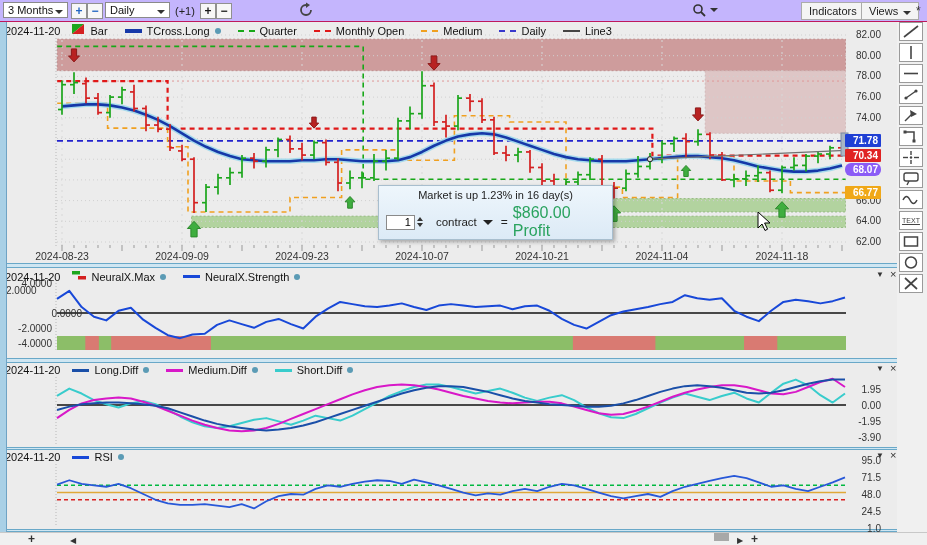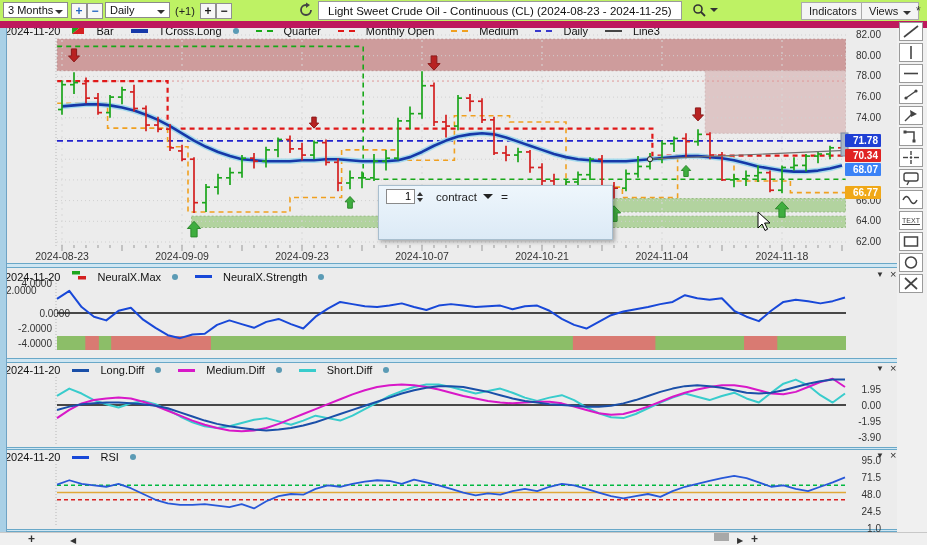--- a/index.html
+++ b/index.html
@@ -1,19 +1,19 @@
 <!DOCTYPE html>
 <html><head>
 <meta charset="utf-8">
 <style>
   html,body{margin:0;padding:0;width:927px;height:545px;overflow:hidden;
     font-family:"Liberation Sans",sans-serif;background:#f0f0f0;position:relative;}
   
-  .topbar{position:absolute;left:0;top:0;width:927px;height:21px;background:#bef264;
-    border-bottom:7px solid #be185d;z-index:30;}
+  .topbar{position:absolute;left:0;top:0;width:927px;height:21px;background:#c4b5fd;
+    border-bottom:1px solid #be185d;z-index:30;}
   .sel{position:absolute;top:2px;height:16px;background:#fff;border:1px solid #8a8a8a;
     display:flex;align-items:center;font-size:11px;padding:0 4px;box-sizing:border-box;color:#111;}
   .sel .arr{margin-left:auto;width:0;height:0;border:4px solid transparent;border-top-color:#333;margin-top:7px;}
   .tbtn{position:absolute;top:3px;width:14px;height:14px;border:1px solid #909090;background:#f7f7f7;
     display:flex;align-items:center;justify-content:center;font-size:12px;font-weight:bold;line-height:1;}
   .blue{color:#2366c2}.dark{color:#1a1a1a}
   .titlebox{position:absolute;left:318px;top:1px;height:17px;border:1px solid #9a9a9a;background:#fff;
     font-size:11.5px;color:#111;display:flex;align-items:center;padding:0 9px;white-space:nowrap;}
   .menubtn{position:absolute;top:2px;height:16px;border:1px solid #ababab;background:#f4f4f4;
     font-size:11px;color:#222;display:flex;align-items:center;padding:0 7px;gap:5px;}
@@ -27,21 +27,21 @@
     border-bottom:1px solid #69a8c8;box-sizing:border-box;z-index:4;}
   svg#overlay{position:absolute;left:0;top:0;z-index:2;}
   #labels{position:absolute;left:0;top:0;width:927px;height:545px;z-index:6;pointer-events:none;}
   #labels span,#labels div{position:absolute;}
   .ylab{font-size:10px;color:#333;text-align:right;width:36px;}
   .xlab{font-size:10.5px;color:#333;text-align:center;width:84px;}
   .tag{width:36px;height:13px;color:#fff;font-size:10px;font-weight:bold;text-align:right;
     padding-right:3px;box-sizing:border-box;line-height:13px;border-radius:1px;}
   .legend{position:absolute;display:flex;align-items:center;font-size:11px;color:#111;z-index:7;left:5px;}
   .legend .ldate{margin-right:12px;}
-  .litem{display:flex;align-items:center;gap:11px;margin-right:17px;}
+  .litem{display:flex;align-items:center;gap:5px;margin-right:17px;}
   .dot{width:6px;height:6px;border-radius:50%;background:#5b9bb5;display:inline-block;}
   .pctl{position:absolute;font-size:8px;color:#333;z-index:8;line-height:10px;}
   
   .mtooltip{position:absolute;left:378px;top:185px;width:233px;height:53px;z-index:20;
     background:linear-gradient(#eef6fc,#dceaf6);border:1px solid #a8bece;box-shadow:2px 2px 4px rgba(0,0,0,.3);}
   .tt1,.tt2{font-size:11px;color:#222;text-align:center;margin-top:3px;}
   .ttrow{display:flex;align-items:center;margin-top:3px;padding-left:7px;}
   .qty{width:24px;height:13px;background:#fff;border:1px solid #8a8a8a;font-size:11px;
     text-align:right;padding-right:3px;line-height:13px;}
   .spin{display:inline-flex;flex-direction:column;justify-content:center;gap:2px;margin-left:2px;}
@@ -428,32 +428,32 @@
     <span class="ylab" style="left: 845px; top: 29px;">82.00</span>
     <span class="ylab" style="left: 845px; top: 49.7px;">80.00</span>
     <span class="ylab" style="left: 845px; top: 70.4px;">78.00</span>
     <span class="ylab" style="left: 845px; top: 91.1px;">76.00</span>
     <span class="ylab" style="left: 845px; top: 111.8px;">74.00</span>
     <span class="ylab" style="left: 845px; top: 194.6px;">66.00</span>
     <span class="ylab" style="left: 845px; top: 215.3px;">64.00</span>
     <span class="ylab" style="left: 845px; top: 236px;">62.00</span>
     <div class="tag" style="left: 845px; top: 134.277px; background: rgb(31, 63, 212);">71.78</div>
     <div class="tag" style="left: 845px; top: 149.181px; background: rgb(224, 34, 34);">70.34</div>
-    <div class="tag" style="left: 845px; top: 163px; background: #3b82f6;">68.07</div>
+    <div class="tag" style="left: 845px; top: 163px; background: #8b5cf6; border-radius: 6px;">68.07</div>
     <div class="tag" style="left: 845px; top: 186.131px; background: rgb(240, 168, 24);">66.77</div>
     <span class="xlab" style="left: 20px; top: 250px;">2024-08-23</span>
     <span class="xlab" style="left: 140px; top: 250px;">2024-09-09</span>
     <span class="xlab" style="left: 260px; top: 250px;">2024-09-23</span>
     <span class="xlab" style="left: 380px; top: 250px;">2024-10-07</span>
     <span class="xlab" style="left: 500px; top: 250px;">2024-10-21</span>
     <span class="xlab" style="left: 620px; top: 250px;">2024-11-04</span>
     <span class="xlab" style="left: 740px; top: 250px;">2024-11-18</span>
     <span class="ylab" style="left: 6px; width: 46px; top: 278.4px;">4.0000</span>
     <span class="ylab" style="left: 6px; width: 24px; top: 285px;">2.0000</span>
-    <span class="ylab" style="left: 6px; width: 64px; top: 308px;">0.0000</span>
+    <span class="ylab" style="left: 6px; width: 64px; top: 308px; padding-left: 12px;">0.0000</span>
     <span class="ylab" style="left: 6px; width: 46px; top: 322.8px;">-2.0000</span>
     <span class="ylab" style="left: 6px; width: 46px; top: 337.6px;">-4.0000</span>
     <span class="ylab" style="left: 845px; top: 384.01px;">1.95</span>
     <span class="ylab" style="left: 845px; top: 400px;">0.00</span>
     <span class="ylab" style="left: 845px; top: 415.99px;">-1.95</span>
     <span class="ylab" style="left: 845px; top: 431.98px;">-3.90</span>
     <span class="ylab" style="left: 845px; top: 455px;">95.0</span>
     <span class="ylab" style="left: 845px; top: 472px;">71.5</span>
     <span class="ylab" style="left: 845px; top: 489px;">48.0</span>
     <span class="ylab" style="left: 845px; top: 506px;">24.5</span>
@@ -473,51 +473,52 @@
   </div>
   <span style="position:absolute;left:175px;top:5px;font-size:11px;color:#222;">(+1)</span>
   <div class="tbtn dark" style="left:200px;">+</div>
   <div class="tbtn dark" style="left:216px;">−</div>
   <span style="position:absolute;left:298px;top:2px;">
     <svg width="16" height="16" viewBox="0 0 16 16">
         <path d="M13 8 A5 5 0 1 1 8 3" fill="none" stroke="#444" stroke-width="1.8"></path>
         <polygon points="8,0.5 8,6 12,3" fill="#444"></polygon>
       </svg>
   </span>
-  <div class="titlebox">Light Sweet Crude Oil - Continuous (CL) (2024-08-23 - 2024-11-25)</div>
   <span style="position:absolute;left:692px;top:3px;">
     <svg width="14" height="14" viewBox="0 0 14 14">
         <circle cx="6" cy="6" r="4" fill="none" stroke="#333" stroke-width="1.6"></circle>
         <line x1="9" y1="9" x2="13" y2="13" stroke="#333" stroke-width="1.8"></line>
       </svg>
   </span>
   <span style="position:absolute;left:710px;top:8px;width:0;height:0;border:4px solid transparent;border-top-color:#333;"></span>
   <div class="menubtn" style="left:801px;">
     <span>Indicators</span>
       <span class="arr"></span>
   </div>
   <div class="menubtn" style="left:861px;">
     <span>Views</span>
       <span class="arr"></span>
   </div>
   <span class="star">*</span>
 </div>
 
 <div class="mtooltip">
+  <div class="tt1">Market is up 1.23% in 16 day(s)</div>
   <div class="ttrow">
     <span class="qty">1</span>
     <span class="spin">
         <i class="up"></i>
         <i class="dn"></i>
       </span>
     <span class="unit">
       <span>contract</span>
       <i class="tri"></i>
     </span>
     <span class="eq">=</span>
+    <span class="profit">$860.00 Profit</span>
   </div>
 </div>
 
 <div id="right-toolbar">
     <div class="tool">
       <svg width="22" height="17" viewBox="0 0 22 17">
         <line x1="4" y1="14" x2="18" y2="3" stroke="#444" stroke-width="1.6"></line>
       </svg>
     </div>
     <div class="tool">

